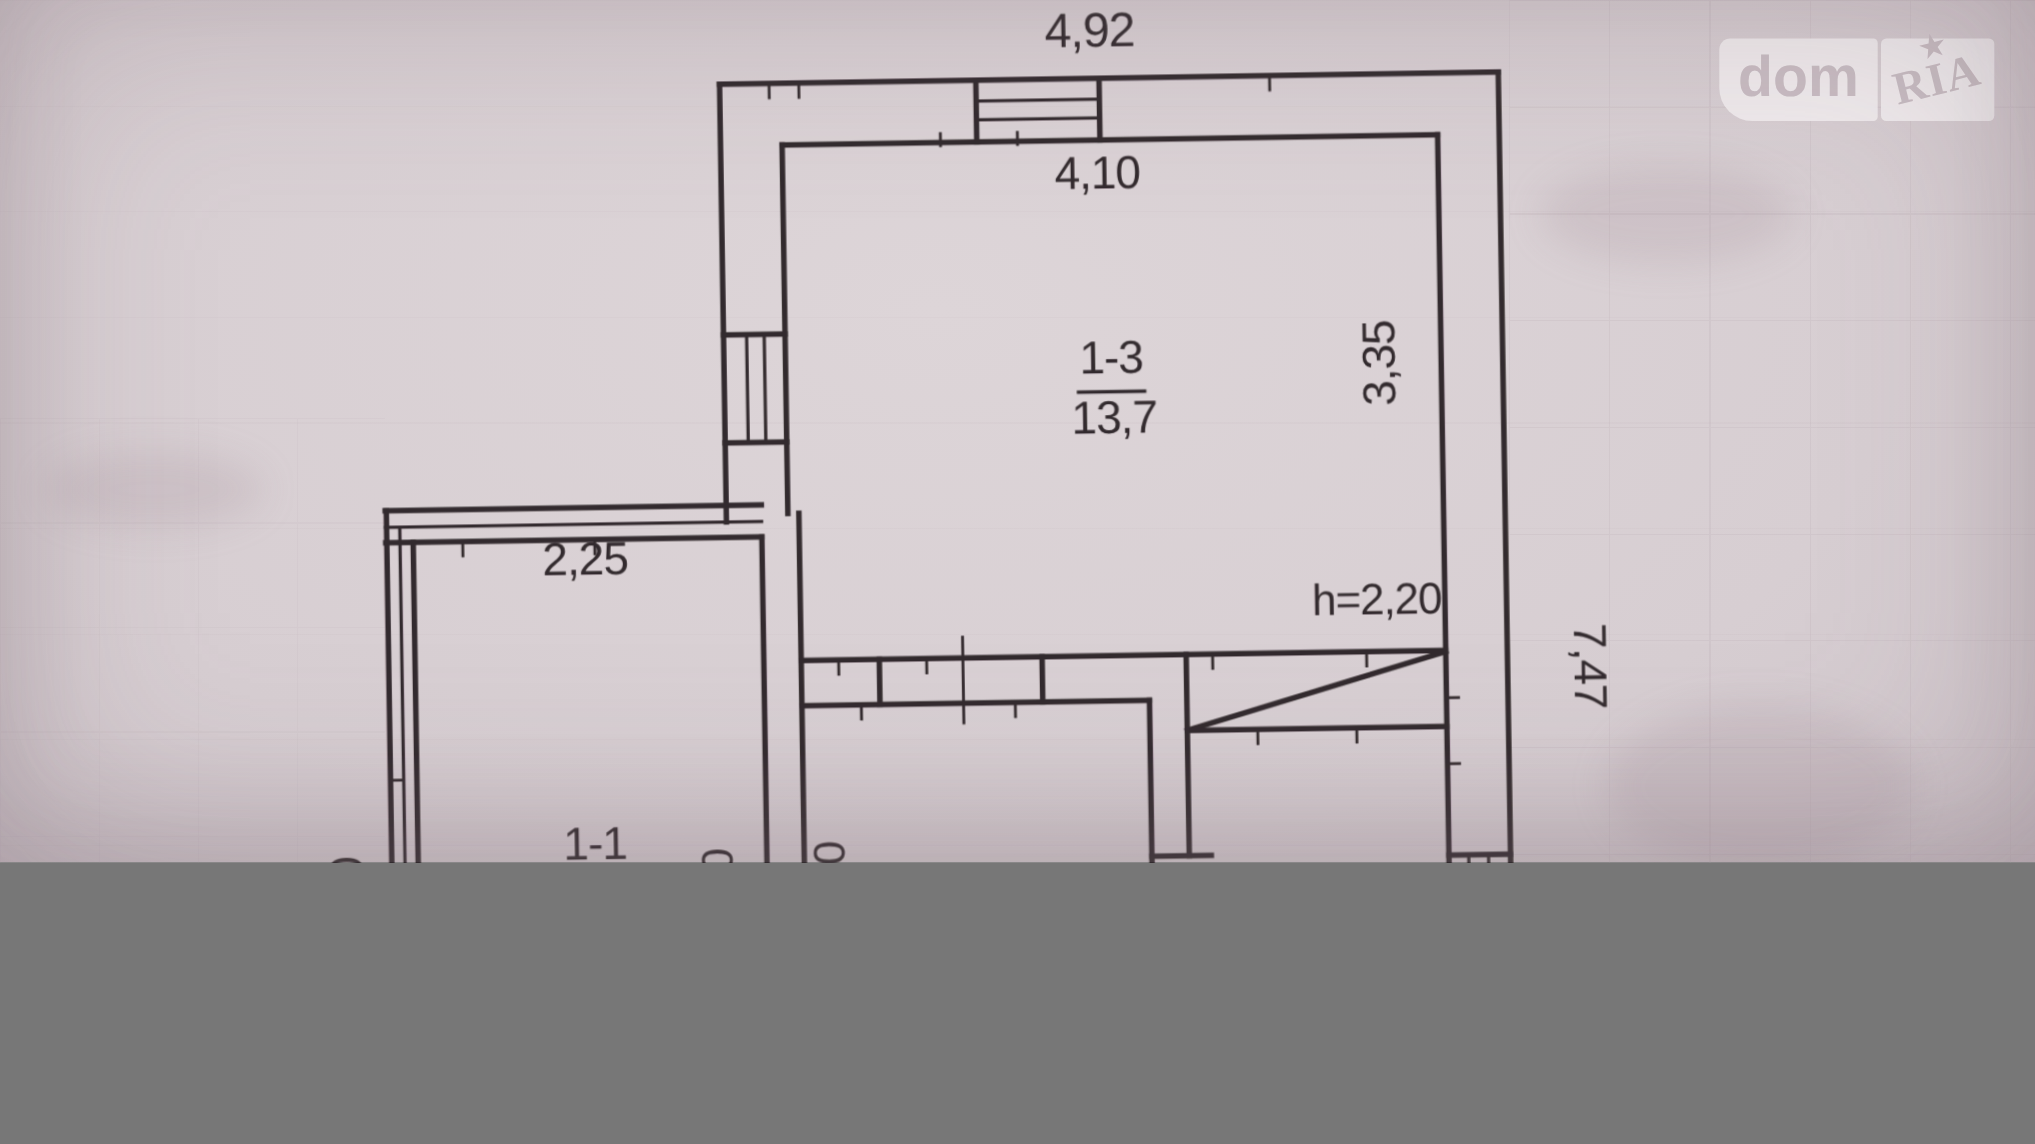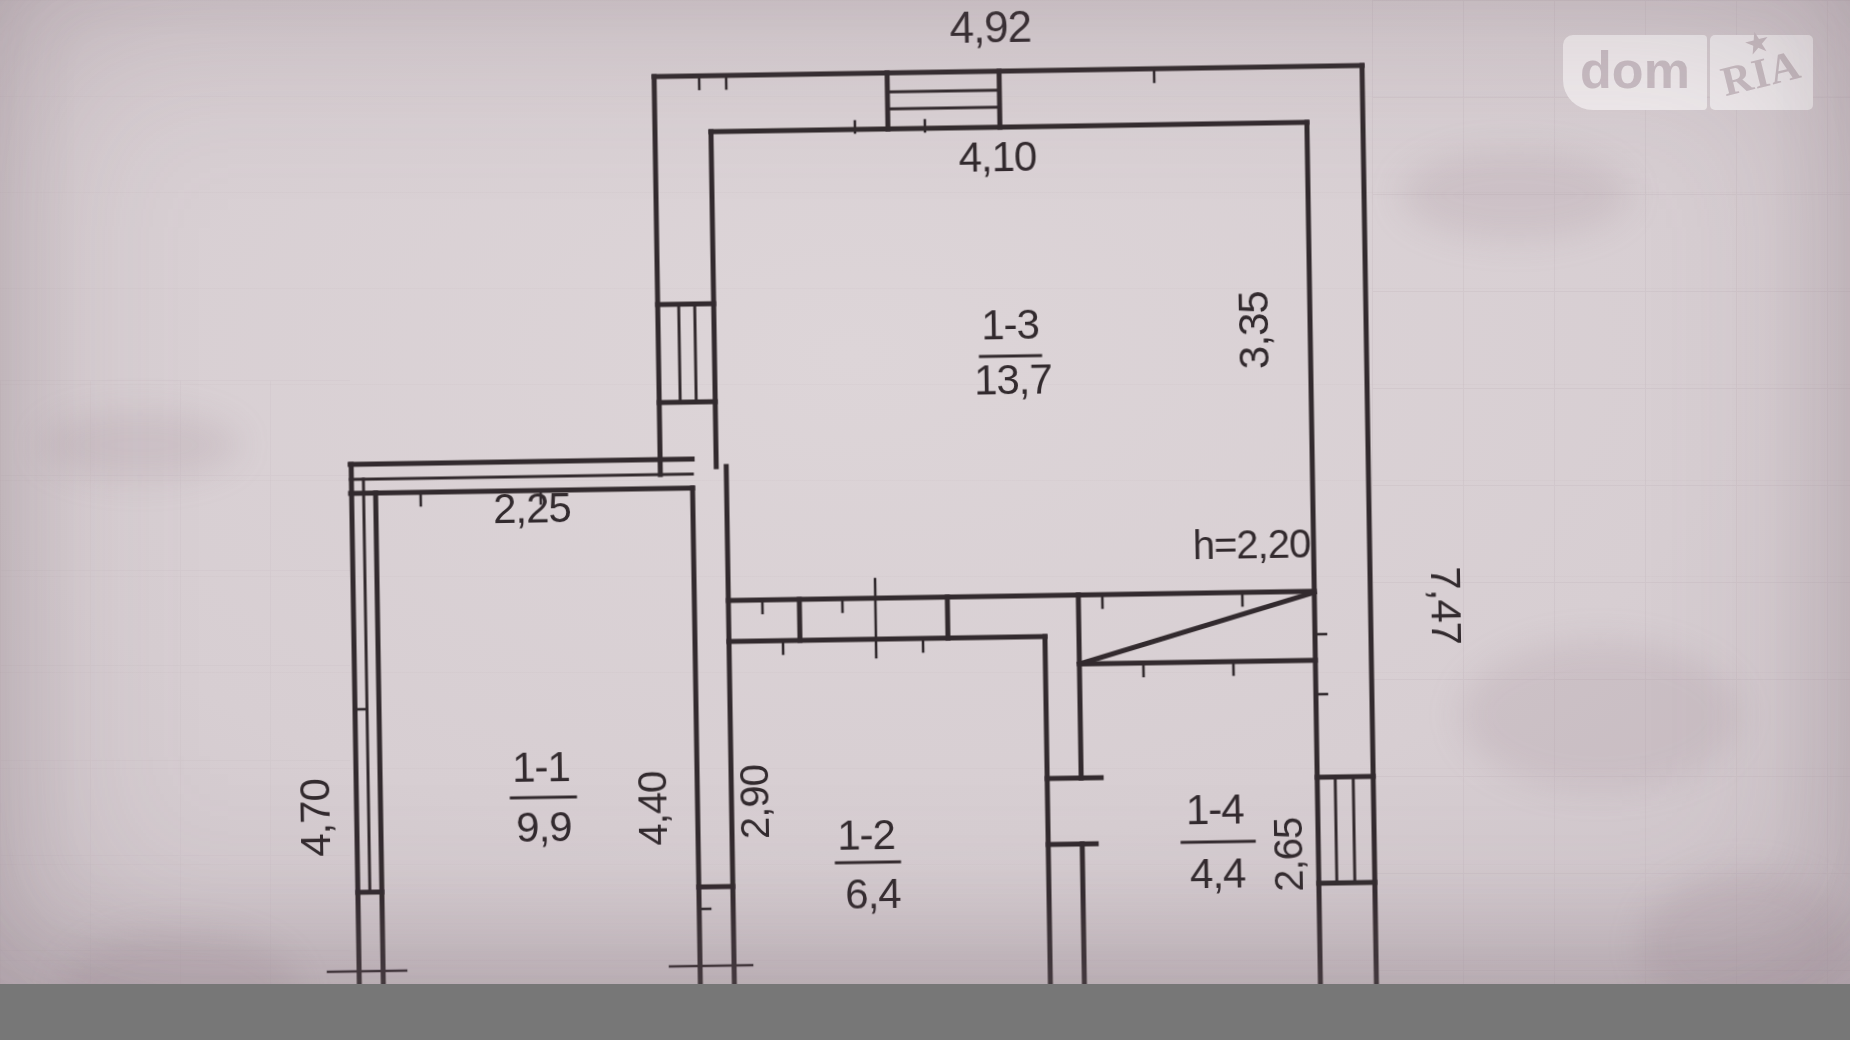--- a/index.html
+++ b/index.html
@@ -1,21 +1,21 @@
 <!DOCTYPE html>
 <html style="--paper: #d7ced2; --paper-light: #ddd5d8; --paper-shade: #ccc2c8; --ink: #332b2e; --grid: #c3b6bd; --wm-bg: #f2eef0; --wm-ink: #c8bcc2;"><head>
 <meta charset="utf-8">
 <style>
   :root{
     --paper:#d7ced2; --paper-light:#ddd5d8; --paper-shade:#ccc2c8;
     --ink:#332b2e; --grid:#c3b6bd; --wm-bg:#f2eef0; --wm-ink:#c8bcc2;
   }
   html,body{margin:0;padding:0;background:#777;}
   .stage{
-    position:relative;width:1850px;height:984px;overflow:hidden;
+    position:relative;width:1850px;height:784px;overflow:hidden;
     background:
       radial-gradient(1600px 900px at 46% 36%, var(--paper-light) 0%, var(--paper) 55%, var(--paper-shade) 100%);
     font-family:"Liberation Sans", sans-serif;
   }
   .stage::after{
     content:"";position:absolute;inset:0;pointer-events:none;
     box-shadow:inset 0 0 190px rgba(118,98,110,0.30), inset 0 -40px 90px rgba(118,98,110,0.18);
   }
   .grid-layer{position:absolute;pointer-events:none;}
   .grid-right{

